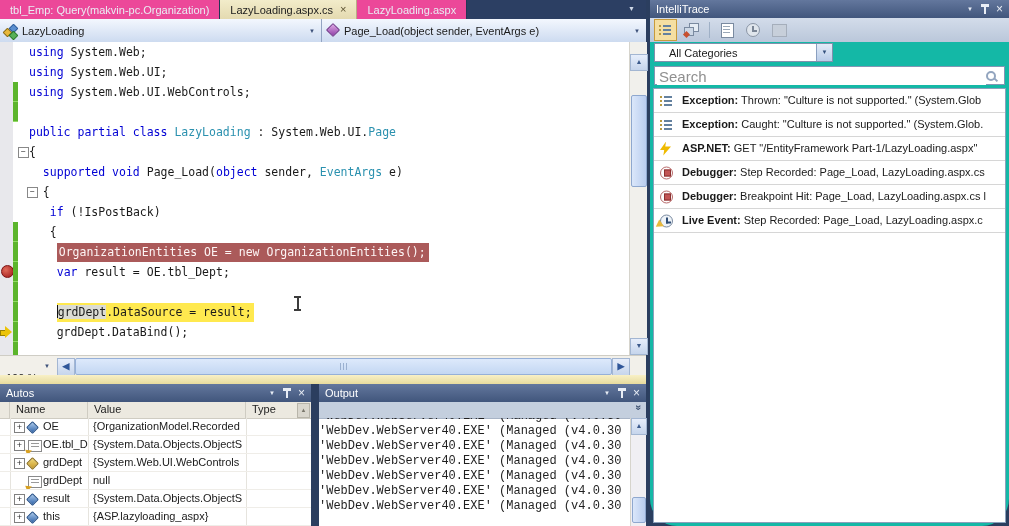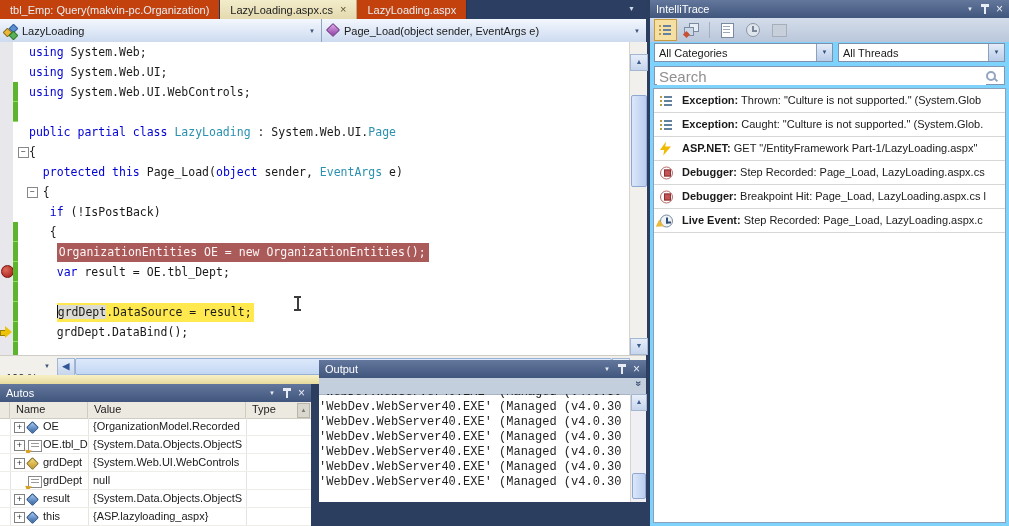--- a/index.html
+++ b/index.html
@@ -2,21 +2,21 @@
 <html><head>
 <meta charset="utf-8">
 <style>
   html,body{margin:0;padding:0;background:#2b3e5f;}
   #app{position:relative;width:1009px;height:526px;background:#2b3e5f;overflow:hidden;
        font-family:"Liberation Sans",sans-serif;font-size:11px;color:#1a1a1a;}
   .abs{position:absolute;}
 
   
   #tabstrip{left:0;top:0;width:646px;height:19px;background:#2c3f63;display:flex;align-items:stretch;}
-  .tab{display:flex;align-items:center;padding:0 10px;color:#e9edf4;background:#c2410c;
+  .tab{display:flex;align-items:center;padding:0 10px;color:#e9edf4;background:#ec4899;
        border-right:1px solid #24365ا5;border-right:1px solid #243655;white-space:nowrap;cursor:default;}
   .tab.active{background:linear-gradient(#f2ecca,#e4dab0);color:#1c1c1c;border-right:1px solid #b8ad84;}
   .tab .x{margin-left:7px;color:#5c5332;font-size:11px;line-height:1;}
   #doc-dd{left:628px;top:5px;color:#cfd8e6;font-size:7px;}
 
   
   #navbar{left:0;top:19px;width:646px;height:23px;background:linear-gradient(#f3f7fe,#cddbf0);
           border-bottom:1px solid #8fa0bd;display:flex;}
   .nav-half{position:relative;flex:0 0 auto;display:flex;align-items:center;padding-left:22px;}
   #nav-left{width:299px;border-right:1px solid #93a4c2;}
@@ -104,33 +104,33 @@
   .a-ic-gold{width:7px;height:7px;transform:rotate(45deg);background:linear-gradient(135deg,#f0d878,#c89a2a);
              border:1px solid #8a6a14;border-radius:1px;}
   .a-ic-prop{width:12px;height:10px;background:#fff;border:1px solid #8a8a8a;top:4px;}
   .a-ic-prop::before{content:"";position:absolute;left:2px;top:2px;width:8px;height:1px;background:#9a9a9a;box-shadow:0 3px 0 #9a9a9a;}
   .a-ic-prop::after{content:"";position:absolute;left:-3px;bottom:-3px;border:3px solid transparent;
                     border-left:6px solid #d8a020;transform:rotate(-20deg);}
   #autos-sb{position:absolute;right:1px;top:19px;width:11px;height:13px;background:#dad7ce;border:1px solid #b8b5aa;
             color:#7a776c;font-size:6px;text-align:center;line-height:12px;}
 
   
-  #output{left:319px;top:360px;width:327px;height:142px;background:#fff;}
+  #output{left:319px;top:384px;width:327px;height:142px;background:#fff;}
   #out-toolbar{position:absolute;left:0;top:18px;right:0;height:16px;background:#c4cfde;border-bottom:1px solid #a8b4c6;}
   #out-ovf{position:absolute;right:4px;top:0px;color:#3d5170;font-weight:bold;transform:rotate(90deg);font-size:10px;}
   #out-body{position:absolute;left:0;top:34px;right:15px;bottom:0;overflow:hidden;
             font-family:Liberation Mono, monospace;font-size:12px;line-height:15px;color:#1f1f1f;white-space:pre;}
   #out-body .out-line:first-child{margin-top:-9px;}
   #out-sb{position:absolute;right:0;top:34px;width:15px;bottom:0;background:#f0eff3;border-left:1px solid #d6d4cc;}
   #out-sb .sbtn{width:14px;}
   #out-thumb{position:absolute;left:1px;bottom:3px;width:12px;height:24px;border:1px solid #8fa8cf;border-radius:2px;
              background:linear-gradient(90deg,#dbe7fa,#b9cdef);}
 
   
-  #itrace{left:650px;top:0;width:359px;height:526px;background:#7dd3fc;}
+  #itrace{left:650px;top:0;width:359px;height:526px;background:#14b8a6;border-radius:27px;}
   #it-toolbar{position:absolute;left:0;top:18px;right:0;height:24px;display:flex;align-items:center;padding-left:4px;gap:3px;
               background:linear-gradient(#d3dcea,#bac7da);}
   .it-btn{position:relative;width:21px;height:20px;border:1px solid transparent;}
   .it-btn.sel{background:#f5dfa2;border:1px solid #c89b3c;}
   .it-sep{width:1px;height:16px;background:#9fb0c6;margin:0 3px;}
   .ic-list{position:absolute;left:4px;top:5px;width:12px;height:10px;background:
      linear-gradient(#b89a40,#b89a40) 0 0/2px 2px no-repeat,
      linear-gradient(#b89a40,#b89a40) 0 4px/2px 2px no-repeat,
      linear-gradient(#b89a40,#b89a40) 0 8px/2px 2px no-repeat,
      linear-gradient(#64819f,#64819f) 4px 0/8px 2px no-repeat,
@@ -142,21 +142,21 @@
   .ic-casc .dot{position:absolute;left:0;bottom:-1px;width:5px;height:5px;transform:rotate(45deg);background:#c85030;z-index:2;}
   .ic-note{position:absolute;left:4px;top:3px;width:11px;height:13px;background:#fff;border:1px solid #7a8aa0;}
   .ic-note::before{content:"";position:absolute;left:1px;top:2px;width:7px;height:1px;background:#9aa8b8;
                    box-shadow:0 3px 0 #9aa8b8,0 6px 0 #9aa8b8;}
   .ic-clockg{position:absolute;left:3px;top:3px;width:12px;height:12px;border:1px solid #8a95a5;border-radius:50%;background:#dfe5ec;}
   .ic-clockg::after{content:"";position:absolute;left:5px;top:2px;width:3px;height:4px;
                     border-left:2px solid #7a8595;border-bottom:2px solid #7a8595;}
   .ic-gray{position:absolute;left:3px;top:4px;width:13px;height:11px;background:#c7cfda;border:1px solid #a5aebb;}
   #it-filters{position:absolute;left:0;top:42px;right:0;height:22px;}
   .combo{position:absolute;top:1px;height:19px;background:#fff;border:1px solid #7f90ad;display:flex;box-sizing:border-box;}
-  .combo-txt{flex:1;padding:3px 0 0 4px;white-space:nowrap;overflow:hidden;}
+  .combo-txt{flex:1;padding:3px 0 0 14px;white-space:nowrap;overflow:hidden;}
   .combo-btn{width:15px;background:linear-gradient(#e4ecf8,#b9cce8);border-left:1px solid #8aa0c0;
              color:#33507c;font-size:6px;text-align:center;line-height:17px;}
   #it-search{position:absolute;left:4px;top:66px;width:351px;height:19px;box-sizing:border-box;
              background:#fff;border:1px solid #8296b4;}
   #search-input{position:absolute;left:2px;top:1px;width:325px;height:15px;border:none;outline:none;
                 font-family:"Liberation Sans",sans-serif;font-size:15px;color:#333;}
   #search-input::placeholder{color:#909090;}
   .mag{position:absolute;right:8px;top:4px;width:6px;height:6px;border:2px solid #93a5bf;border-radius:50%;}
   .mag::after{content:"";position:absolute;left:6px;top:6px;width:4px;height:2px;background:#93a5bf;transform:rotate(45deg);}
   #it-events{position:absolute;left:3px;top:88px;right:3px;bottom:3px;background:#fff;border:1px solid #8ba0bb;overflow:hidden;}
@@ -216,21 +216,21 @@
 
   <div id="codearea" class="abs">
     <div id="bp-margin" class="abs"></div>
     <div id="code-lines">
         <div class="code-row"><span class="seg-k">using</span><span class="seg-p"> System.Web;</span></div>
         <div class="code-row"><span class="seg-k">using</span><span class="seg-p"> System.Web.UI;</span></div>
         <div class="code-row"><span class="seg-k">using</span><span class="seg-p"> System.Web.UI.WebControls;</span></div>
         <div class="code-row"></div>
         <div class="code-row"><span class="seg-k">public partial class </span><span class="seg-t">LazyLoading</span><span class="seg-p"> : System.Web.UI.</span><span class="seg-t">Page</span></div>
         <div class="code-row"><span class="seg-p">{</span></div>
-        <div class="code-row"><span class="seg-p">  </span><span class="seg-k">protected this </span><span class="seg-p">Page_Load(</span><span class="seg-k">object</span><span class="seg-p"> sender, </span><span class="seg-t">EventArgs</span><span class="seg-p"> e)</span></div>
+        <div class="code-row"><span class="seg-p">  </span><span class="seg-k">supported void </span><span class="seg-p">Page_Load(</span><span class="seg-k">object</span><span class="seg-p"> sender, </span><span class="seg-t">EventArgs</span><span class="seg-p"> e)</span></div>
         <div class="code-row"><span class="seg-p">  {</span></div>
         <div class="code-row"><span class="seg-p">   </span><span class="seg-k">if</span><span class="seg-p"> (!IsPostBack)</span></div>
         <div class="code-row"><span class="seg-p">   {</span></div>
         <div class="code-row"><span class="seg-p">    </span><span class="hl-red"><span class="seg-w">OrganizationEntities OE = new OrganizationEntities();</span></span></div>
         <div class="code-row"><span class="seg-p">    </span><span class="seg-k">var</span><span class="seg-p"> result = OE.tbl_Dept;</span></div>
         <div class="code-row"></div>
         <div class="code-row"><span class="seg-p">    </span><span class="hl-yellow"><span class="caret"></span><span class="seg-p ref-box">grdDept</span><span class="seg-p">.DataSource = result;</span></span></div>
         <div class="code-row"><span class="seg-p">    grdDept.DataBind();</span></div>
       </div>
     <div id="code-glyphs">
@@ -361,24 +361,20 @@
         </div>
       <div class="it-btn">
           <span class="ic-gray"></span>
         </div>
     </div>
     <div id="it-filters">
       <div class="combo" style="left:4px;width:179px;">
         <span class="combo-txt">All Categories</span>
         <span class="combo-btn">▼</span>
       </div>
-      <div class="combo" style="left:188px;width:167px;">
-        <span class="combo-txt">All Threads</span>
-        <span class="combo-btn">▼</span>
-      </div>
     </div>
     <div id="it-search">
       <input id="search-input" type="text" placeholder="Search" style="">
       <span class="mag"></span>
     </div>
     <div id="it-events">
         <div class="ev-row"><span class="ev-ic ic-list" style="position: absolute;"></span><b>Exception:</b><span> Thrown: "Culture is not supported." (System.Glob</span></div>
         <div class="ev-row"><span class="ev-ic ic-list" style="position: absolute;"></span><b>Exception:</b><span> Caught: "Culture is not supported." (System.Glob.</span></div>
         <div class="ev-row"><span class="ev-ic ic-bolt" style="position: absolute;"></span><b>ASP.NET:</b><span> GET "/EntityFramework Part-1/LazyLoading.aspx"</span></div>
         <div class="ev-row"><span class="ev-ic ic-dbg" style="position: absolute;"></span><b>Debugger:</b><span> Step Recorded: Page_Load, LazyLoading.aspx.cs</span></div>

